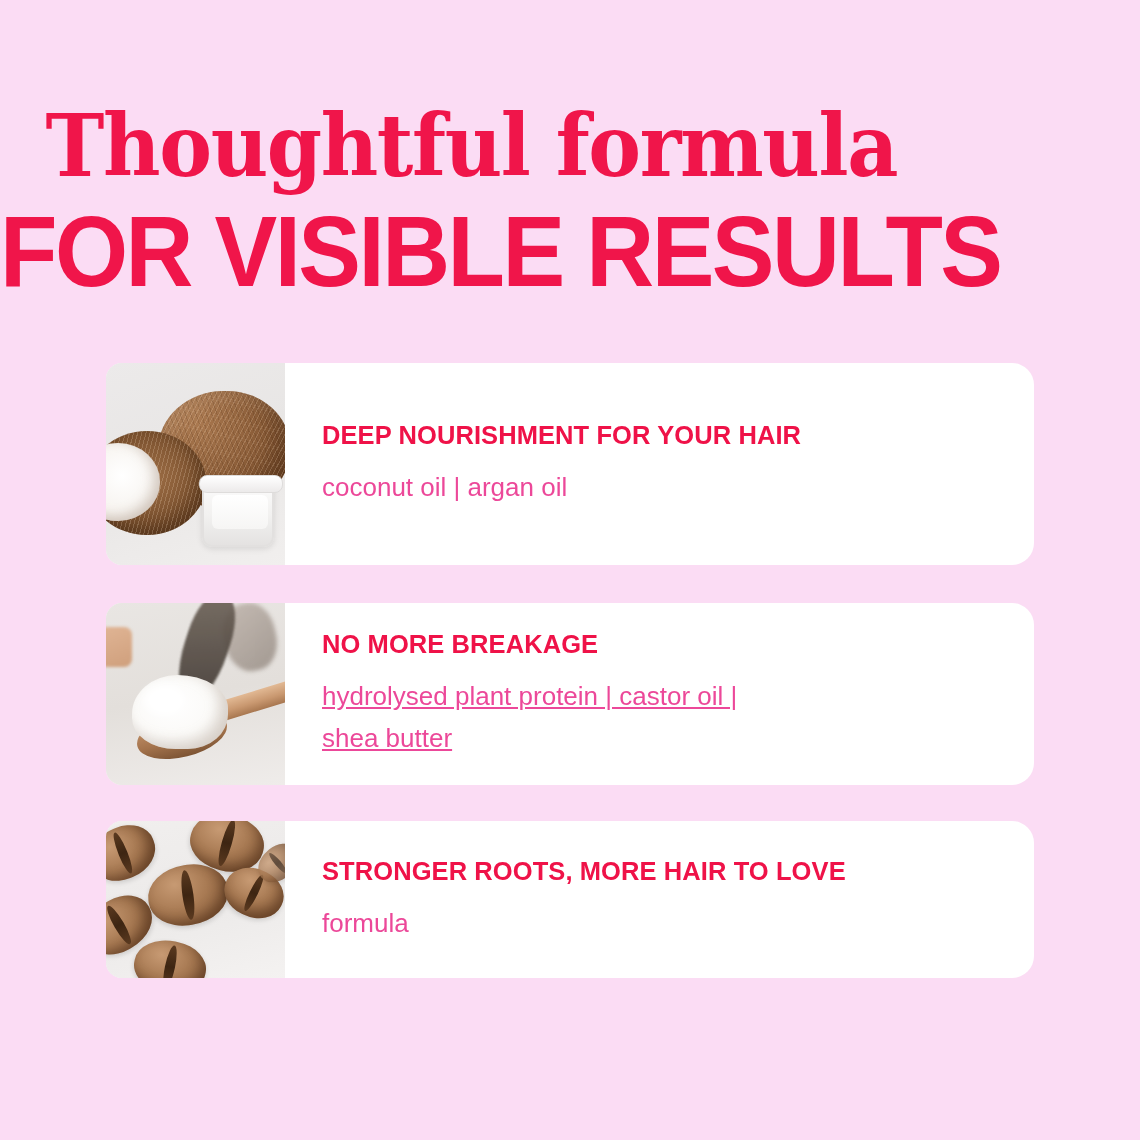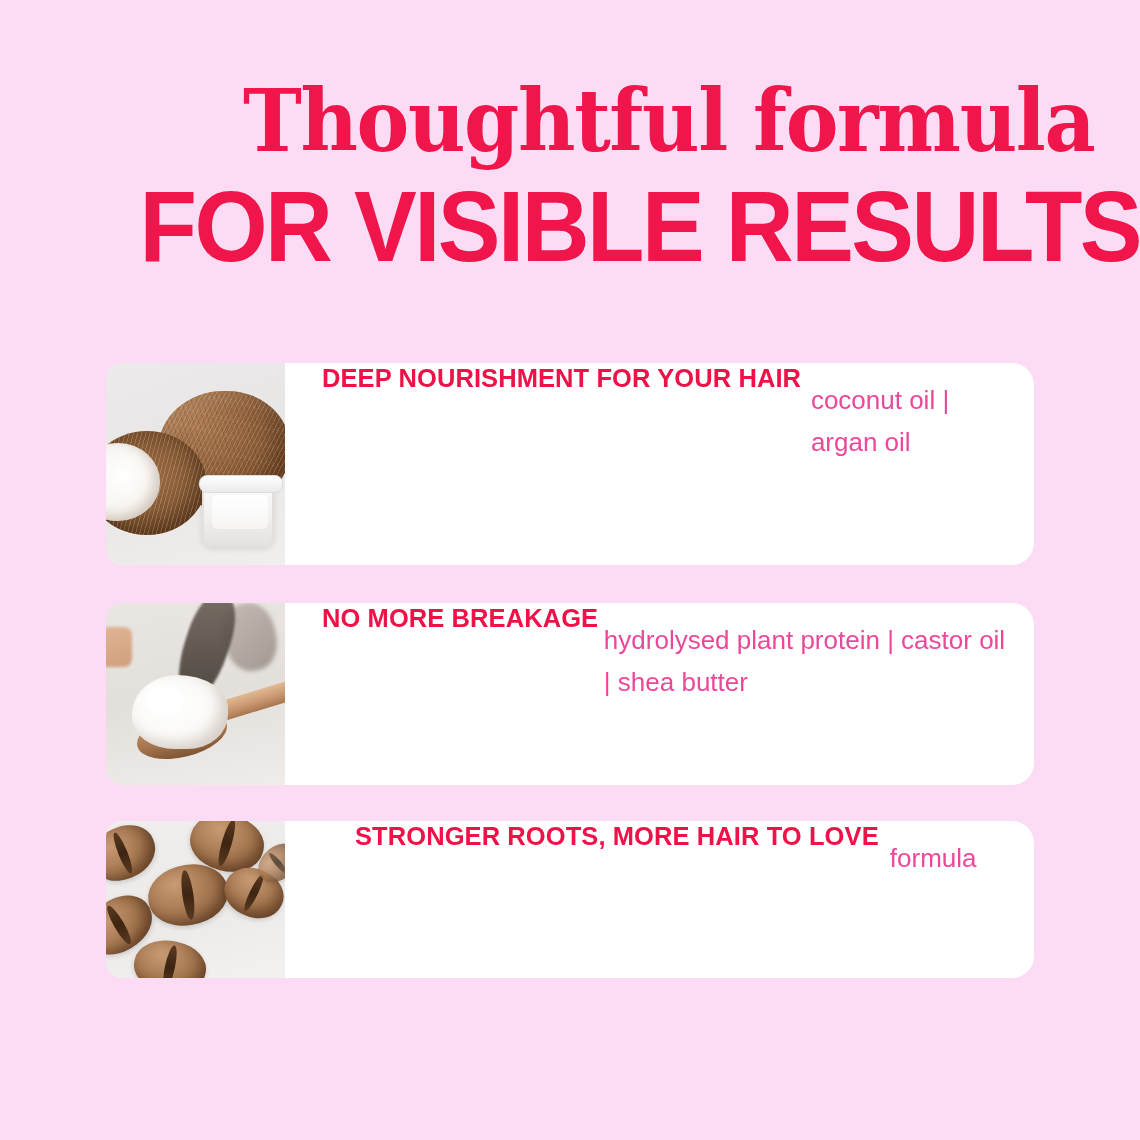--- a/index.html
+++ b/index.html
@@ -20,23 +20,23 @@
     position: relative;
     width: 1140px;
     height: 1140px;
     background: #fbdcf4;
   }
 
   
   .headline {
     position: absolute;
     left: 0;
-    top: 73px;
+    top: 98px;
     width: 1140px;
-    text-align: right;
+    text-align: left;
     color: #f0154a;
   }
 
   .headline-line1 {
     font-family: "DejaVu Serif", "Liberation Serif", serif;
     font-weight: 700;
     font-size: 86px;
     line-height: 96px;
     letter-spacing: -1.5px;
     transform: scaleX(0.92);
@@ -84,21 +84,21 @@
     flex: 0 0 179px;
     overflow: hidden;
     background: #efefef;
   }
 
   .card-body {
     flex: 1 1 auto;
     padding-left: 37px;
     padding-right: 24px;
     display: flex;
-    flex-direction: row;
+    flex-direction: column;
     justify-content: center;
   }
 
   .card-title {
     color: #ef1248;
     font-family: "Liberation Sans", sans-serif;
     font-weight: 700;
     font-size: 26px;
     line-height: 30px;
     letter-spacing: 0.1px;
@@ -109,21 +109,21 @@
 
   .card-sub {
     color: #ec4899;
     font-family: "Liberation Sans", sans-serif;
     font-weight: 400;
     font-size: 26px;
     line-height: 42px;
     margin-top: 16px;
     max-width: 480px;
   }
-  .card-2 .card-sub { max-width: 478px; }
+  .card-2 .card-sub { max-width: 478px; text-decoration: underline; }
 
   
   .art { position: absolute; inset: 0; }
 
   
   .coco-bg {
     position: absolute; inset: 0;
     background: linear-gradient(160deg, #eceaea 0%, #e8e6e5 45%, #f1efee 100%);
   }
   .coco-big {

